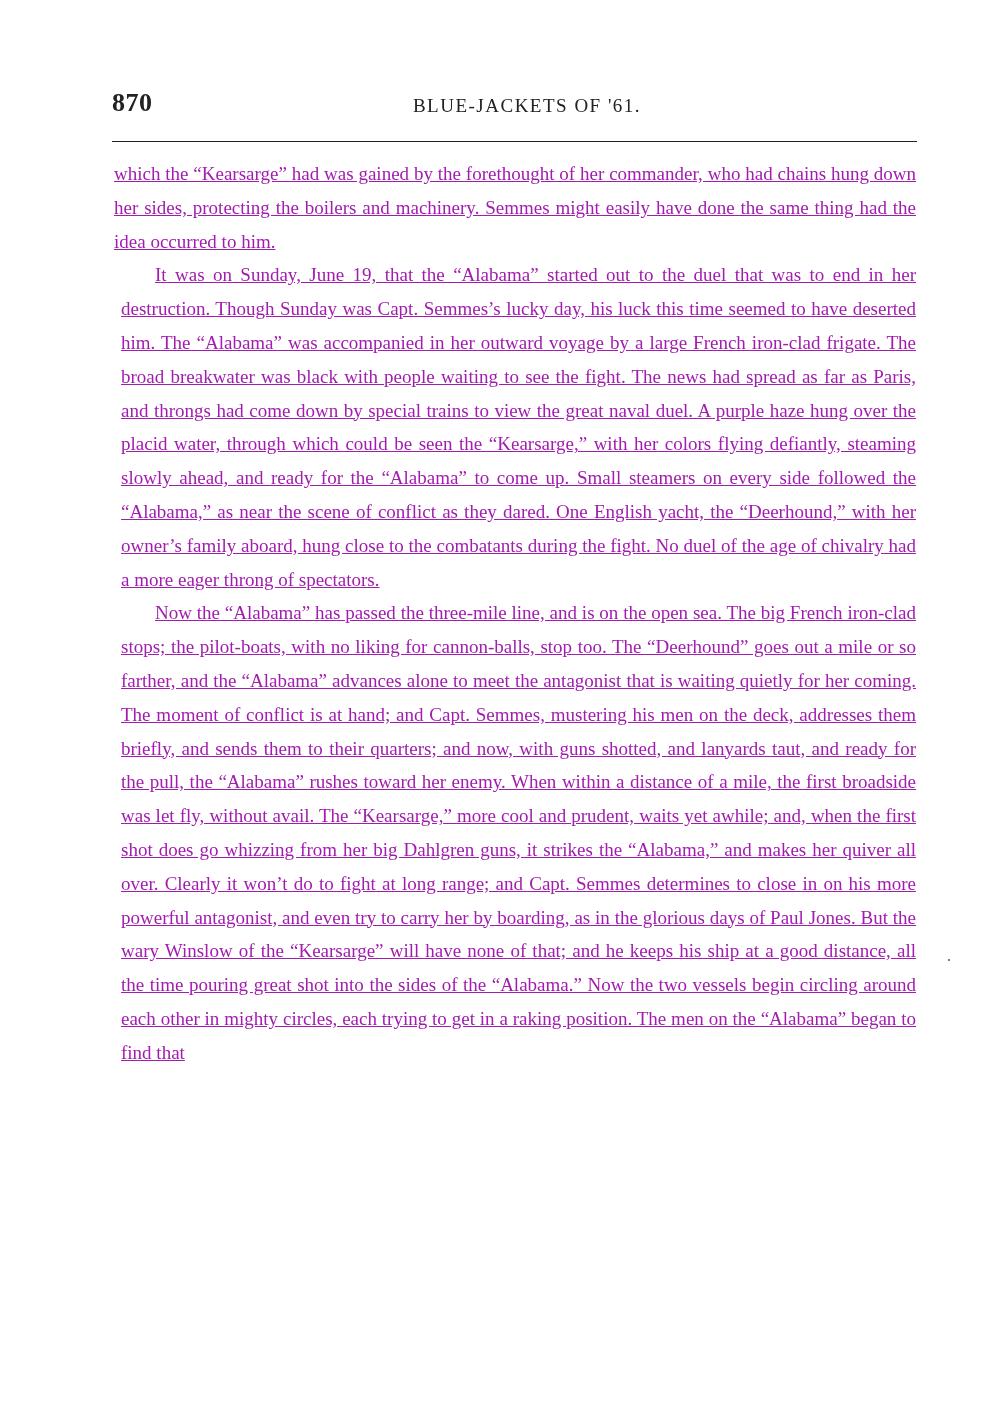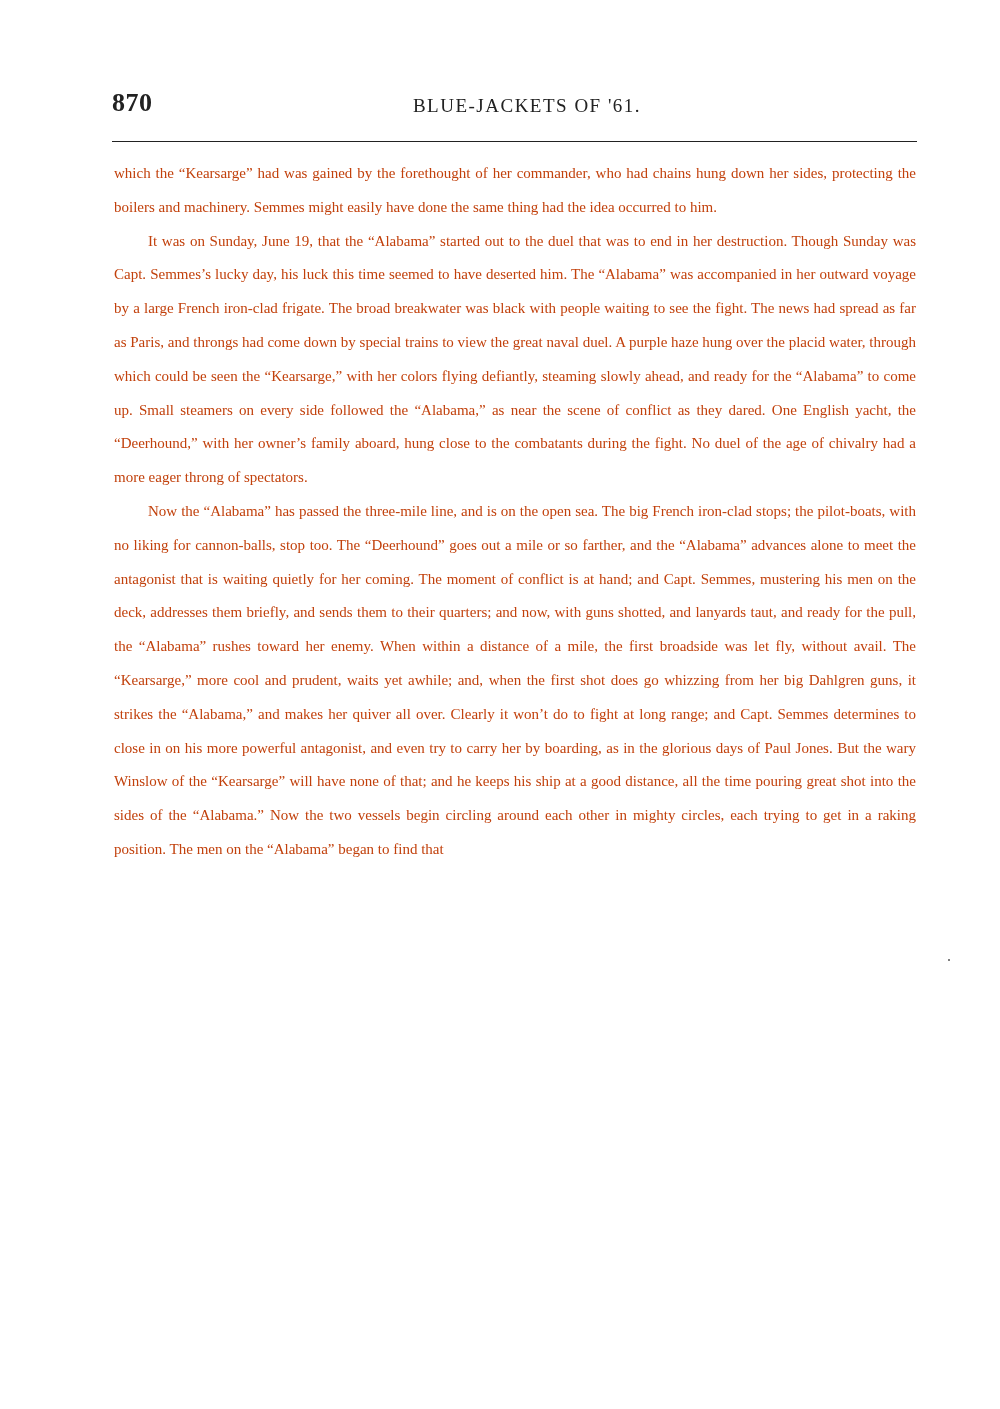--- a/index.html
+++ b/index.html
@@ -43,30 +43,32 @@
       width: 805px;
       top: 141px;
       height: 0;
       border-top: 1.5px solid #222;
     }
     .body-text {
       position: absolute;
       left: 114px;
       top: 157px;
       width: 802px;
-      font-size: 15px;
+      font-size: 19px;
       line-height: 33.8px;
       text-align: justify;
-      color: #c2410c;
+      color: #a21caf;
+      text-decoration: underline;
     }
     .body-text p {
       margin: 0;
     }
     .body-text p.indent {
       text-indent: 34px;
+      margin-left: 7px;
     }
     .margin-dot {
       position: absolute;
       left: 948px;
       top: 959px;
       width: 2px;
       height: 2px;
       background: #555;
       border-radius: 1px;
     }

